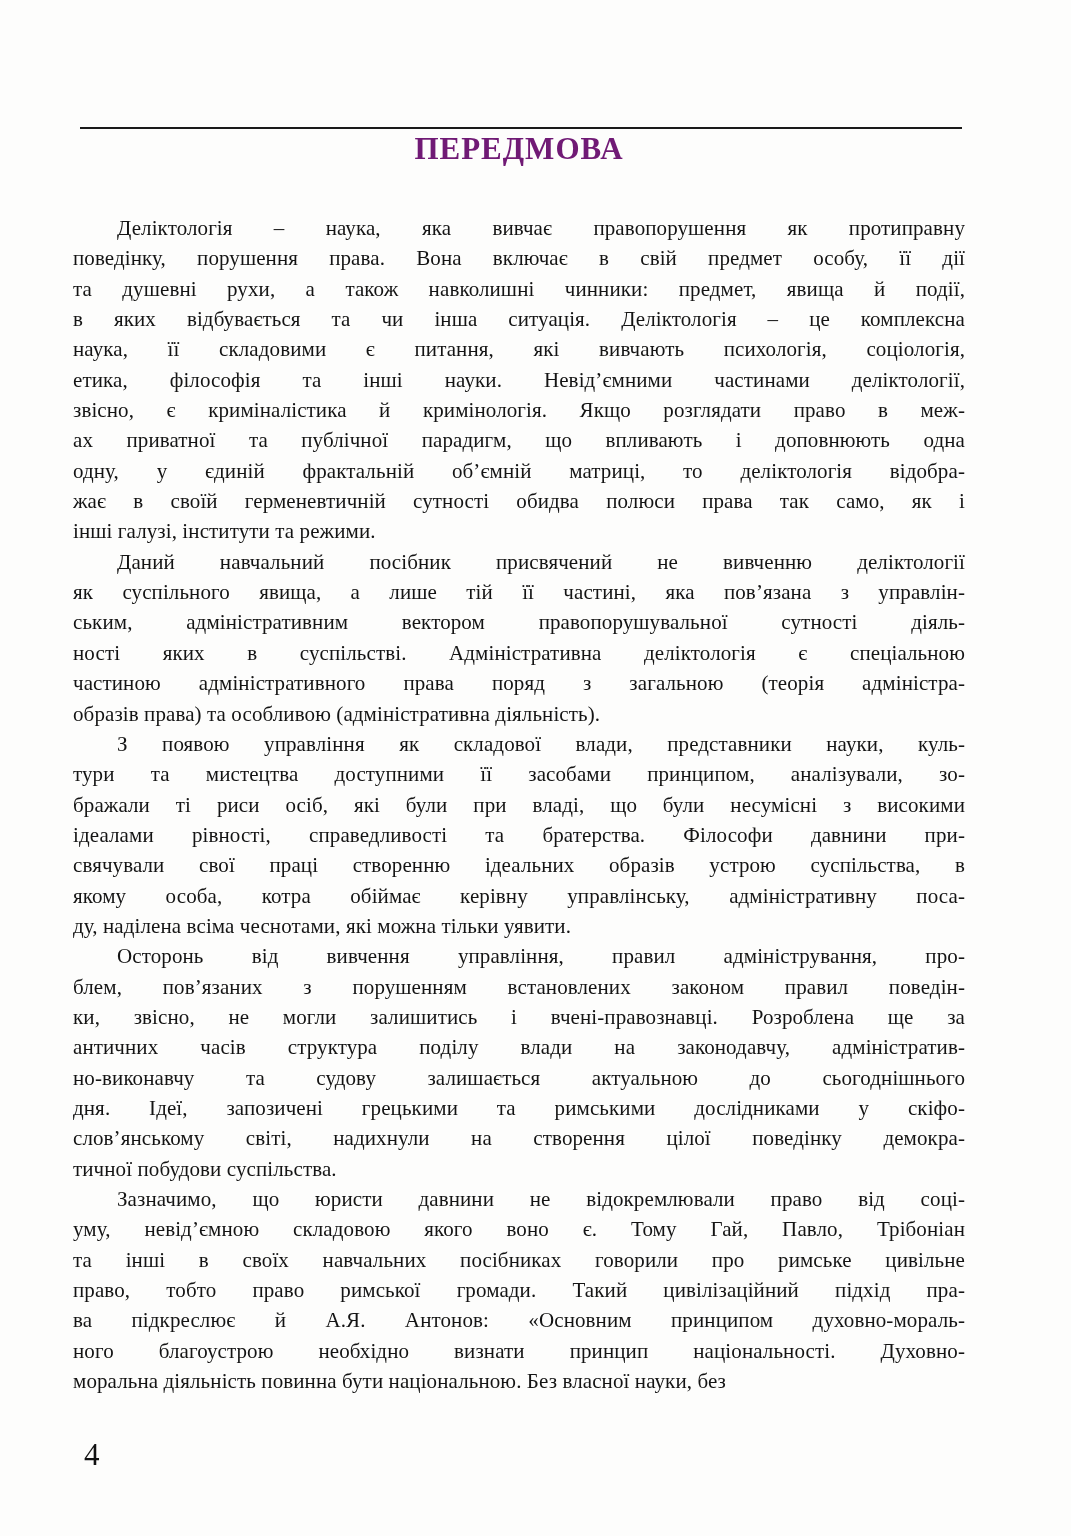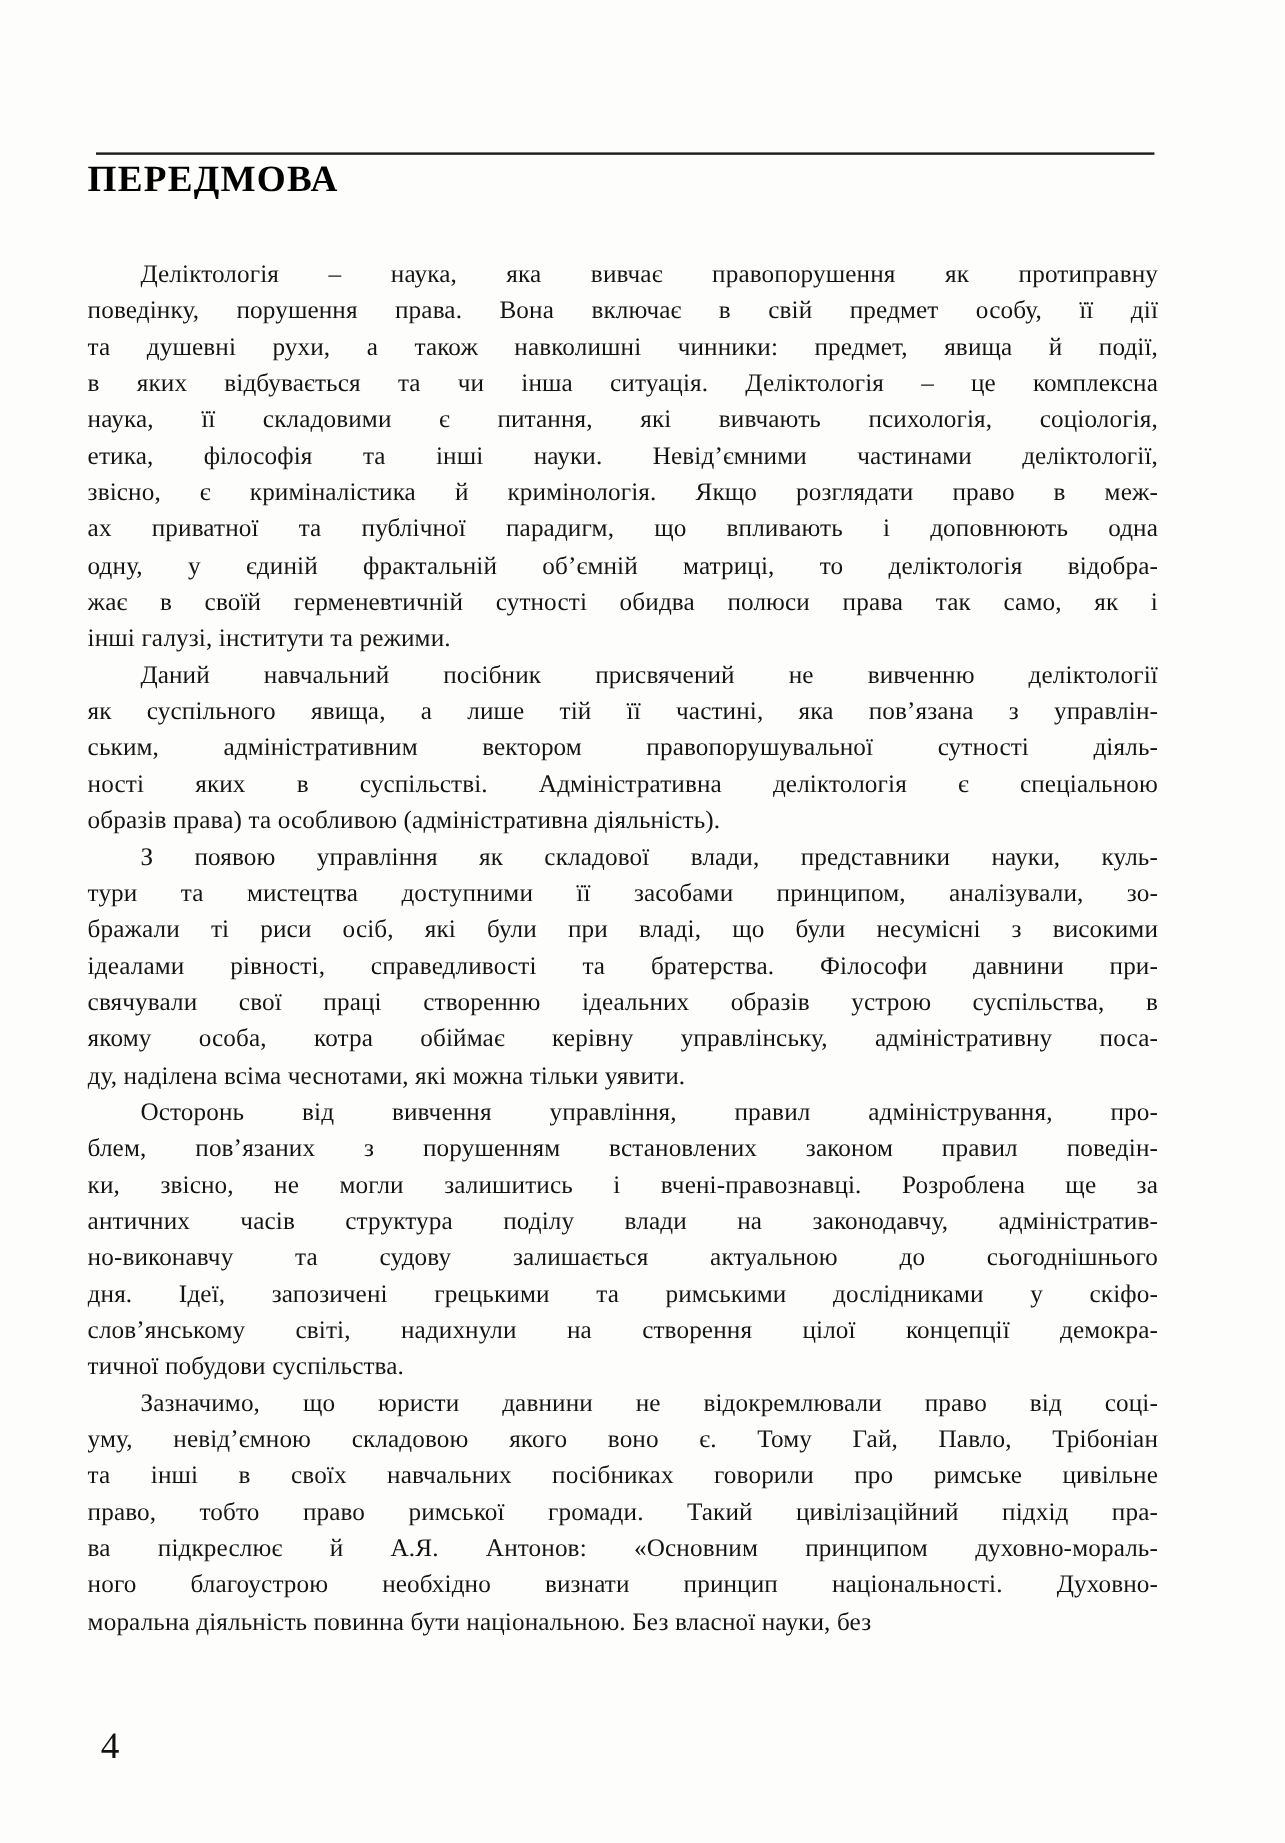--- a/index.html
+++ b/index.html
@@ -24,25 +24,26 @@
     height: 2px;
     background: #1a1a1a;
   }
   .textcol {
     position: absolute;
     left: 73px;
     top: 133px;
     width: 892px;
   }
   .title {
+    text-align: center;
     font-weight: bold;
     font-size: 31px;
     letter-spacing: 1px;
     line-height: 32px;
-    color: #000000;
+    color: #701a75;
   }
   .text-body {
     margin-top: 48px;
   }
   .line {
     font-size: 21px;
     line-height: 30.35px;
     height: 30.35px;
     overflow: hidden;
     text-align: justify;
@@ -84,39 +85,40 @@
           <div class="line">ах приватної та публічної парадигм, що впливають і доповнюють одна</div>
           <div class="line">одну, у єдиній фрактальній об’ємній матриці, то деліктологія відобра-</div>
           <div class="line">жає в своїй герменевтичній сутності обидва полюси права так само, як і</div>
           <div class="line last">інші галузі, інститути та режими.</div>
         </div>
         <div class="paragraph">
           <div class="line first">Даний навчальний посібник присвячений не вивченню деліктології</div>
           <div class="line">як суспільного явища, а лише тій її частині, яка пов’язана з управлін-</div>
           <div class="line">ським, адміністративним вектором правопорушувальної сутності діяль-</div>
           <div class="line">ності яких в суспільстві. Адміністративна деліктологія є спеціальною</div>
+          <div class="line">частиною адміністративного права поряд з загальною (теорія адміністра-</div>
           <div class="line last">образів права) та особливою (адміністративна діяльність).</div>
         </div>
         <div class="paragraph">
           <div class="line first">З появою управління як складової влади, представники науки, куль-</div>
           <div class="line">тури та мистецтва доступними її засобами принципом, аналізували, зо-</div>
           <div class="line">бражали ті риси осіб, які були при владі, що були несумісні з високими</div>
           <div class="line">ідеалами рівності, справедливості та братерства. Філософи давнини при-</div>
           <div class="line">свячували свої праці створенню ідеальних образів устрою суспільства, в</div>
           <div class="line">якому особа, котра обіймає керівну управлінську, адміністративну поса-</div>
           <div class="line last">ду, наділена всіма чеснотами, які можна тільки уявити.</div>
         </div>
         <div class="paragraph">
           <div class="line first">Осторонь від вивчення управління, правил адміністрування, про-</div>
           <div class="line">блем, пов’язаних з порушенням встановлених законом правил поведін-</div>
           <div class="line">ки, звісно, не могли залишитись і вчені-правознавці. Розроблена ще за</div>
           <div class="line">античних часів структура поділу влади на законодавчу, адміністратив-</div>
           <div class="line">но-виконавчу та судову залишається актуальною до сьогоднішнього</div>
           <div class="line">дня. Ідеї, запозичені грецькими та римськими дослідниками у скіфо-</div>
-          <div class="line">слов’янському світі, надихнули на створення цілої концепції демокра-</div>
+          <div class="line">слов’янському світі, надихнули на створення цілої поведінку демокра-</div>
           <div class="line last">тичної побудови суспільства.</div>
         </div>
         <div class="paragraph">
           <div class="line first">Зазначимо, що юристи давнини не відокремлювали право від соці-</div>
           <div class="line">уму, невід’ємною складовою якого воно є. Тому Гай, Павло, Трібоніан</div>
           <div class="line">та інші в своїх навчальних посібниках говорили про римське цивільне</div>
           <div class="line">право, тобто право римської громади. Такий цивілізаційний підхід пра-</div>
           <div class="line">ва підкреслює й А.Я. Антонов: «Основним принципом духовно-мораль-</div>
           <div class="line">ного благоустрою необхідно визнати принцип національності. Духовно-</div>
           <div class="line last">моральна діяльність повинна бути національною. Без власної науки, без</div>

